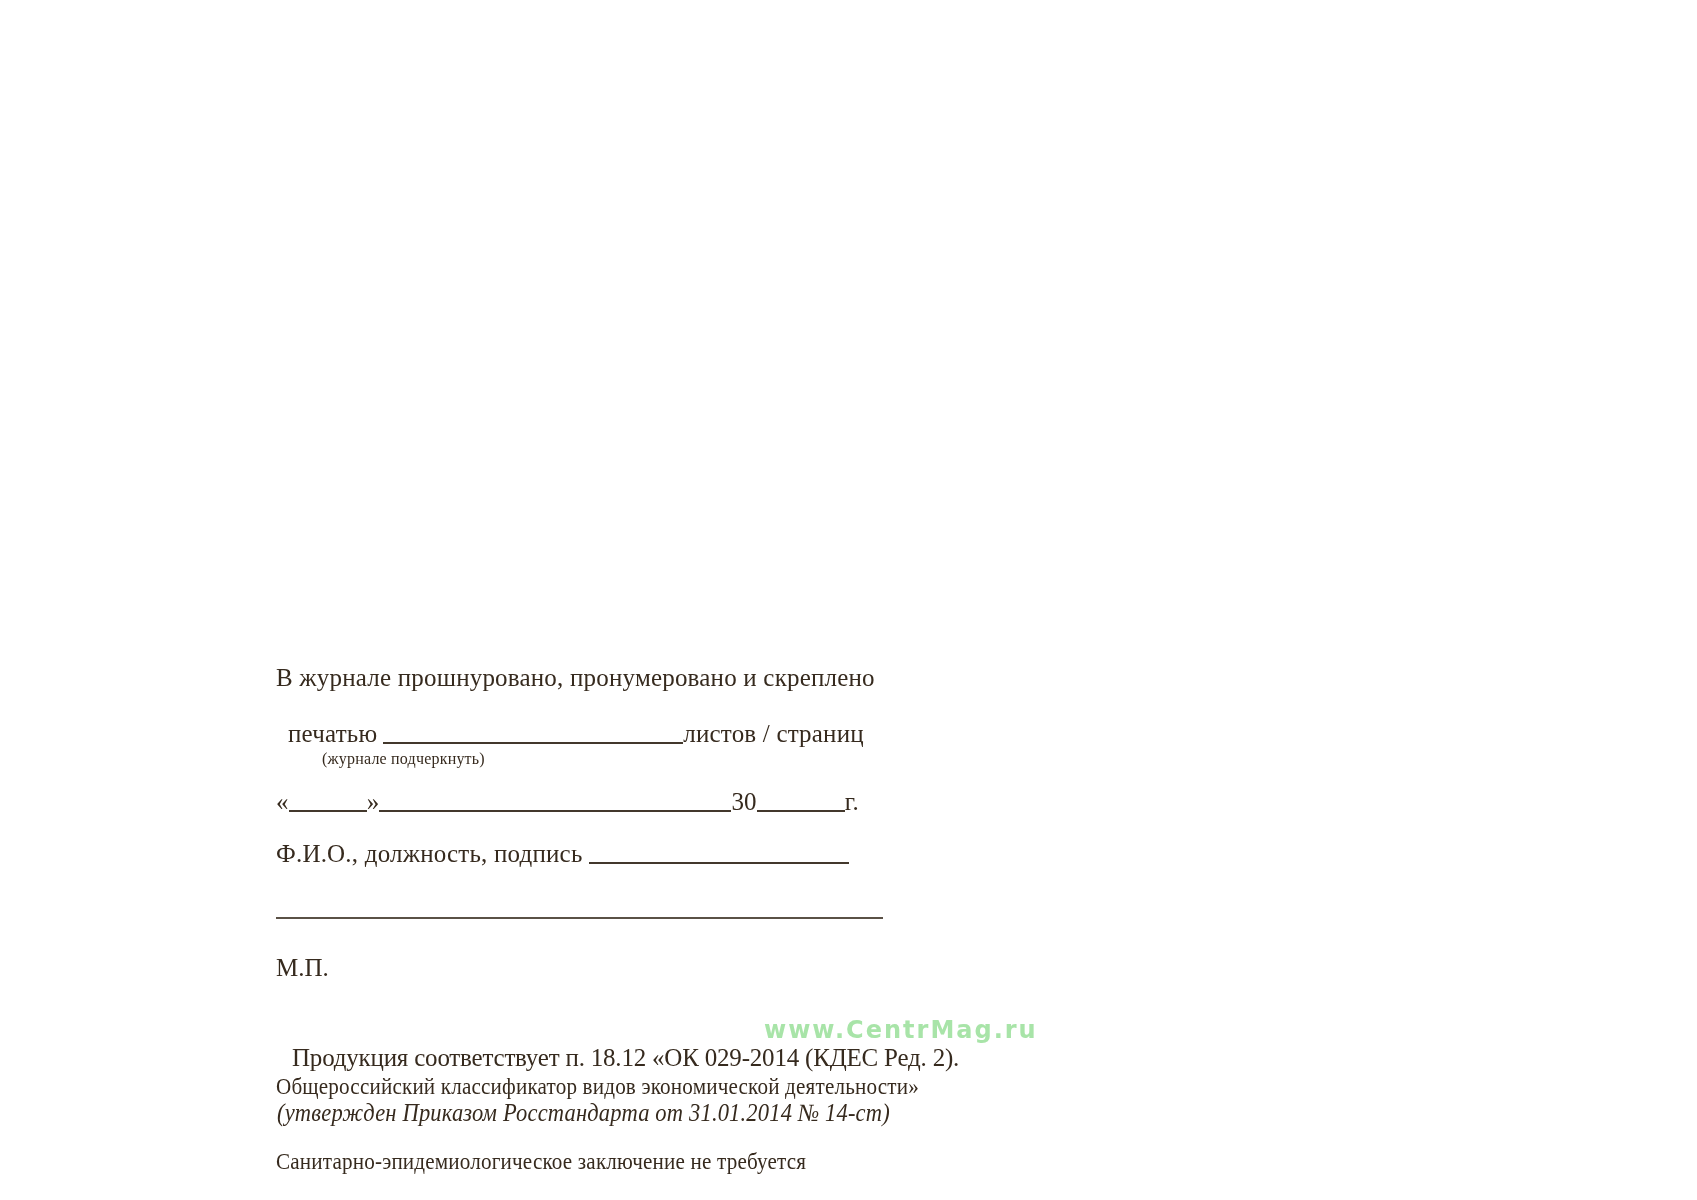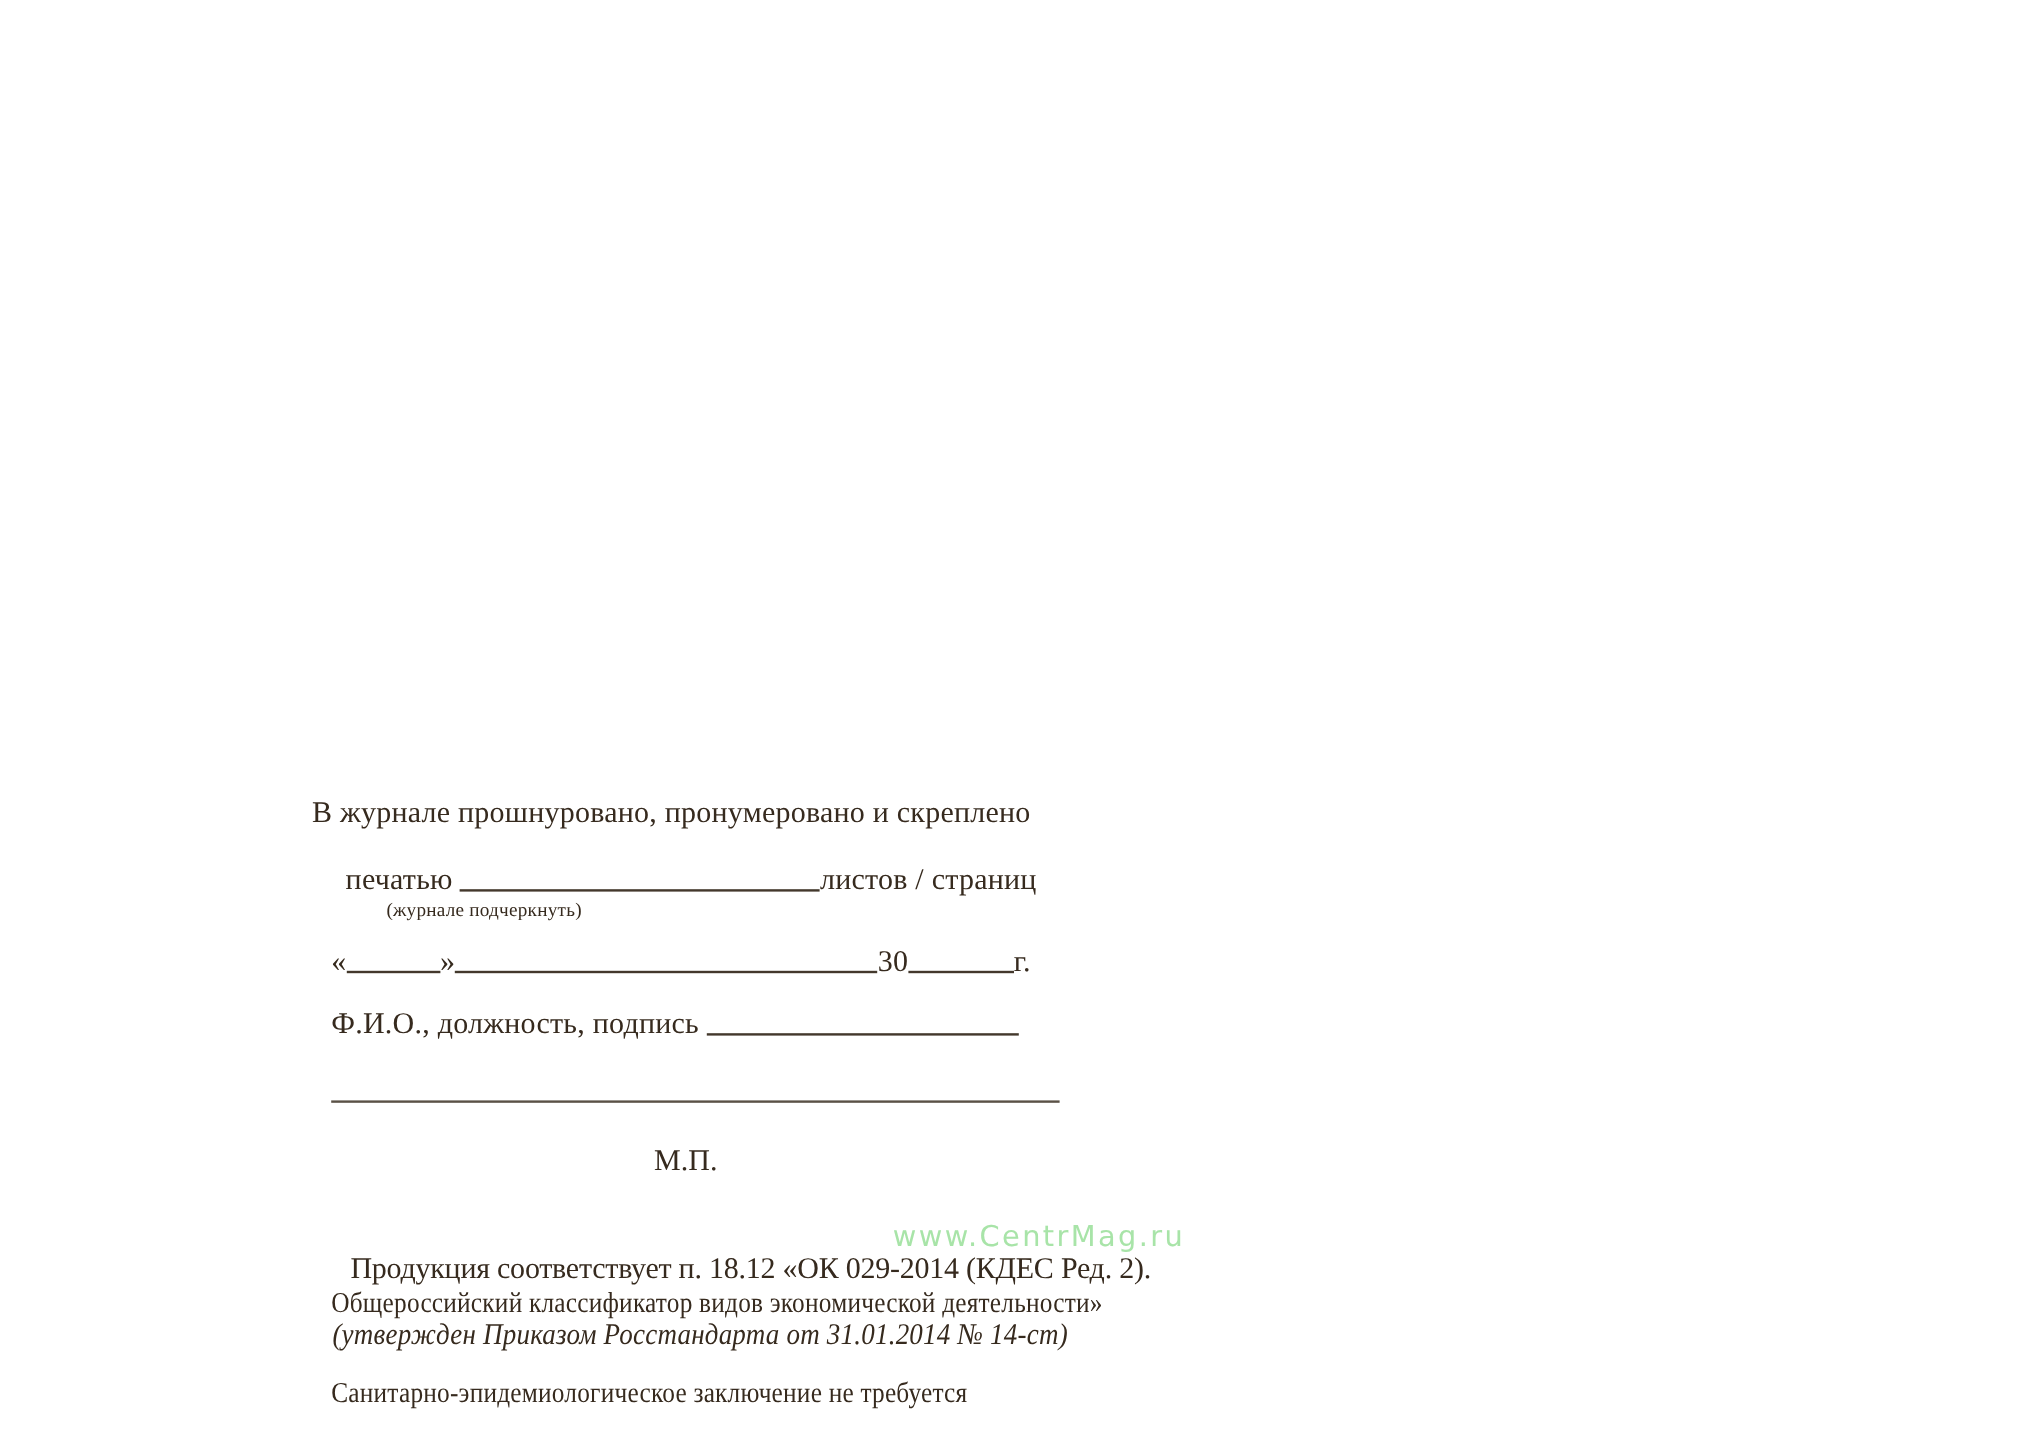--- a/index.html
+++ b/index.html
@@ -33,42 +33,42 @@
     letter-spacing: 0.2px;
   }
   .rule {
     border-top: 2px solid #5a5146;
     height: 0;
   }
   .stamp-wrap {
     left: 276px;
     top: 954px;
     width: 591px;
-    text-align: center;
+    text-align: left;
     font-size: 25px;
   }
   .watermark {
-    left: 744px;
+    left: 764px;
     top: 1016px;
     font-family: "DejaVu Sans", sans-serif;
-    font-weight: normal;
+    font-weight: bold;
     font-size: 24px;
     letter-spacing: 2px;
     white-space: nowrap;
   }
   .footer-line { transform-origin: left top; }
   .condensed-88 { transform: scaleX(0.88); }
   .condensed-90 { transform: scaleX(0.90); }
   .italic { font-style: italic; }
   .seg-gap { display: inline-block; width: 6px; }
 </style>
 </head>
 <body>
 
-<div class="abs doc-line" style="left:260px; top:664px;">В журнале прошнуровано, пронумеровано и скреплено</div>
+<div class="abs doc-line" style="left:276px; top:664px;">В журнале прошнуровано, пронумеровано и скреплено</div>
 
 <div class="abs doc-line" style="left:288px; top:720px;">
   <span>печатью</span><span class="seg-gap"></span><span class="blank" style="width:300px;"></span><span>листов / страниц</span>
 </div>
 
 <div class="abs small-note" style="left:322px; top:750px;">(журнале подчеркнуть)</div>
 
 <div class="abs doc-line" style="left:276px; top:788px;">
   <span>«</span><span class="blank" style="width:78px;"></span><span>»</span><span class="blank" style="width:352px;"></span><span>30</span><span class="blank" style="width:88px;"></span><span>г.</span>
 </div>

